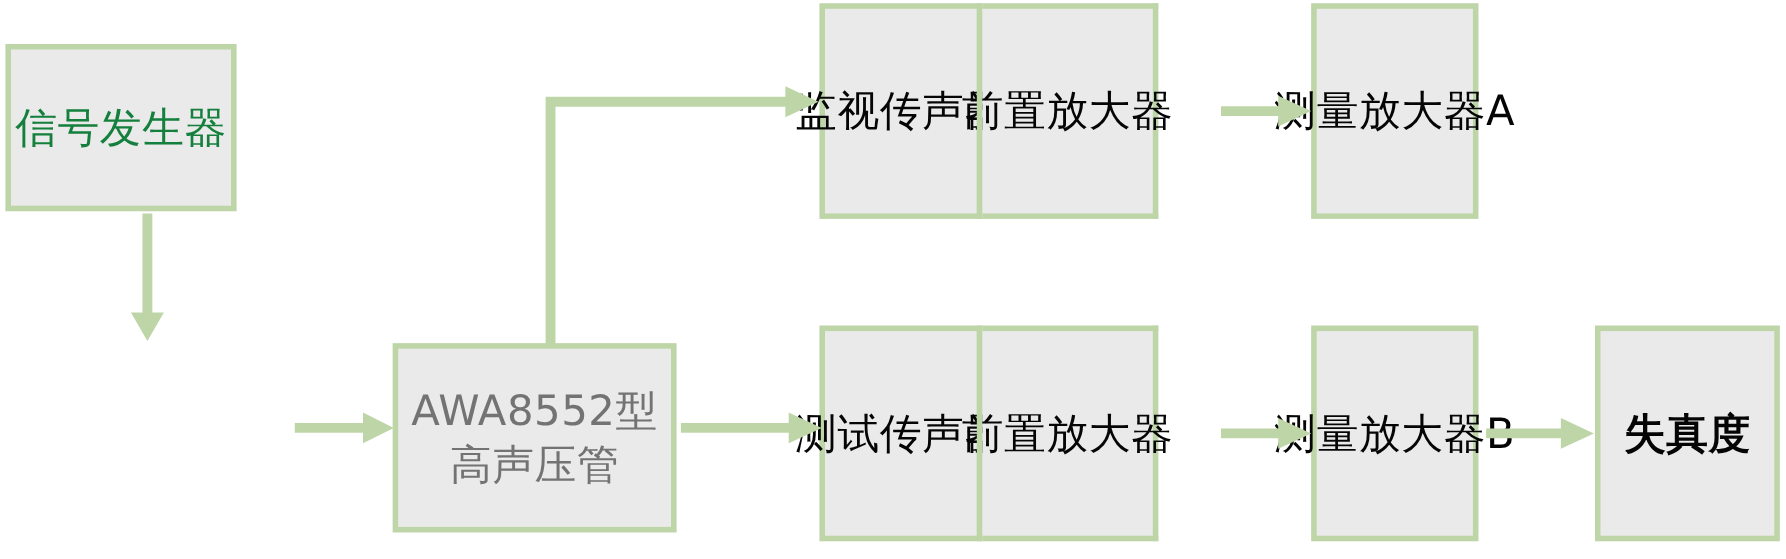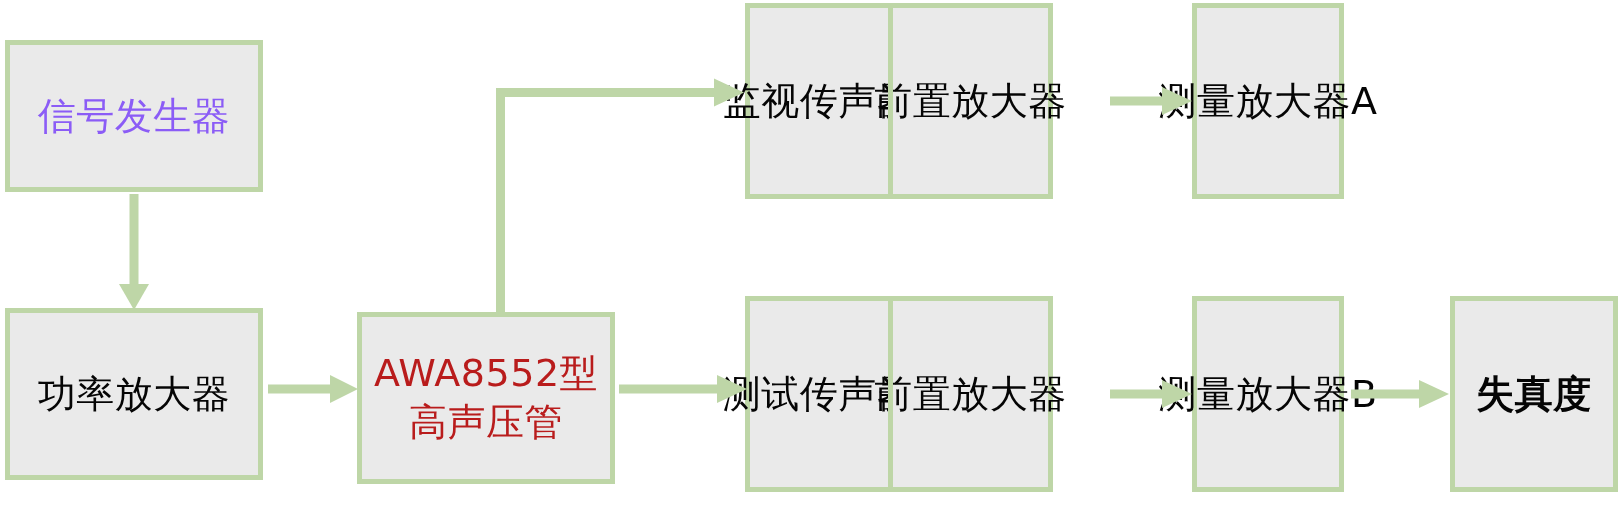--- a/index.html
+++ b/index.html
@@ -66,29 +66,26 @@
   .head {
     fill: #bed6a7;
     stroke: none;
   }
 </style>
 </head>
 <body>
 
 <div id="canvas" style="background: rgb(255, 255, 255);">
 
-  <div class="node" id="n-signal-generator" style="left: 5px; top: 40px; width: 258px; height: 152px; background: rgb(234, 234, 234); border-color: rgb(190, 214, 167); color: #8b5cf6;">
+  <div class="node" id="n-signal-generator" style="left: 5px; top: 40px; width: 210px; height: 152px; background: rgb(234, 234, 234); border-color: rgb(190, 214, 167); color: #15803d;">
     <span class="line">信号发生器</span>
   </div>
 
-  <div class="node" id="n-power-amplifier" style="left: 5px; top: 308px; width: 258px; height: 172px; background: rgb(234, 234, 234); border-color: rgb(190, 214, 167); color: rgb(5, 5, 5);">
-    <span class="line">功率放大器</span>
-  </div>
 
-  <div class="node" id="n-awa8552" style="left: 357px; top: 312px; width: 258px; height: 172px; background: rgb(234, 234, 234); border-color: rgb(190, 214, 167); color: #b91c1c;">
+  <div class="node" id="n-awa8552" style="left: 357px; top: 312px; width: 258px; height: 172px; background: rgb(234, 234, 234); border-color: rgb(190, 214, 167); color: #737373;">
     <span class="line">AWA8552型</span>
     <span class="line">高声压管</span>
   </div>
 
   <div class="node" id="n-monitor-microphone" style="left: 745px; top: 3px; width: 148px; height: 196px; background: rgb(234, 234, 234); border-color: rgb(190, 214, 167); color: rgb(5, 5, 5);">
     <span class="line">监视传声器</span>
   </div>
 
   <div class="node pair-right" id="n-preamplifier-monitor" style="left: 893px; top: 3px; width: 160px; height: 196px; background: rgb(234, 234, 234); border-color: rgb(190, 214, 167); color: rgb(5, 5, 5);">
     <span class="line">前置放大器</span>

